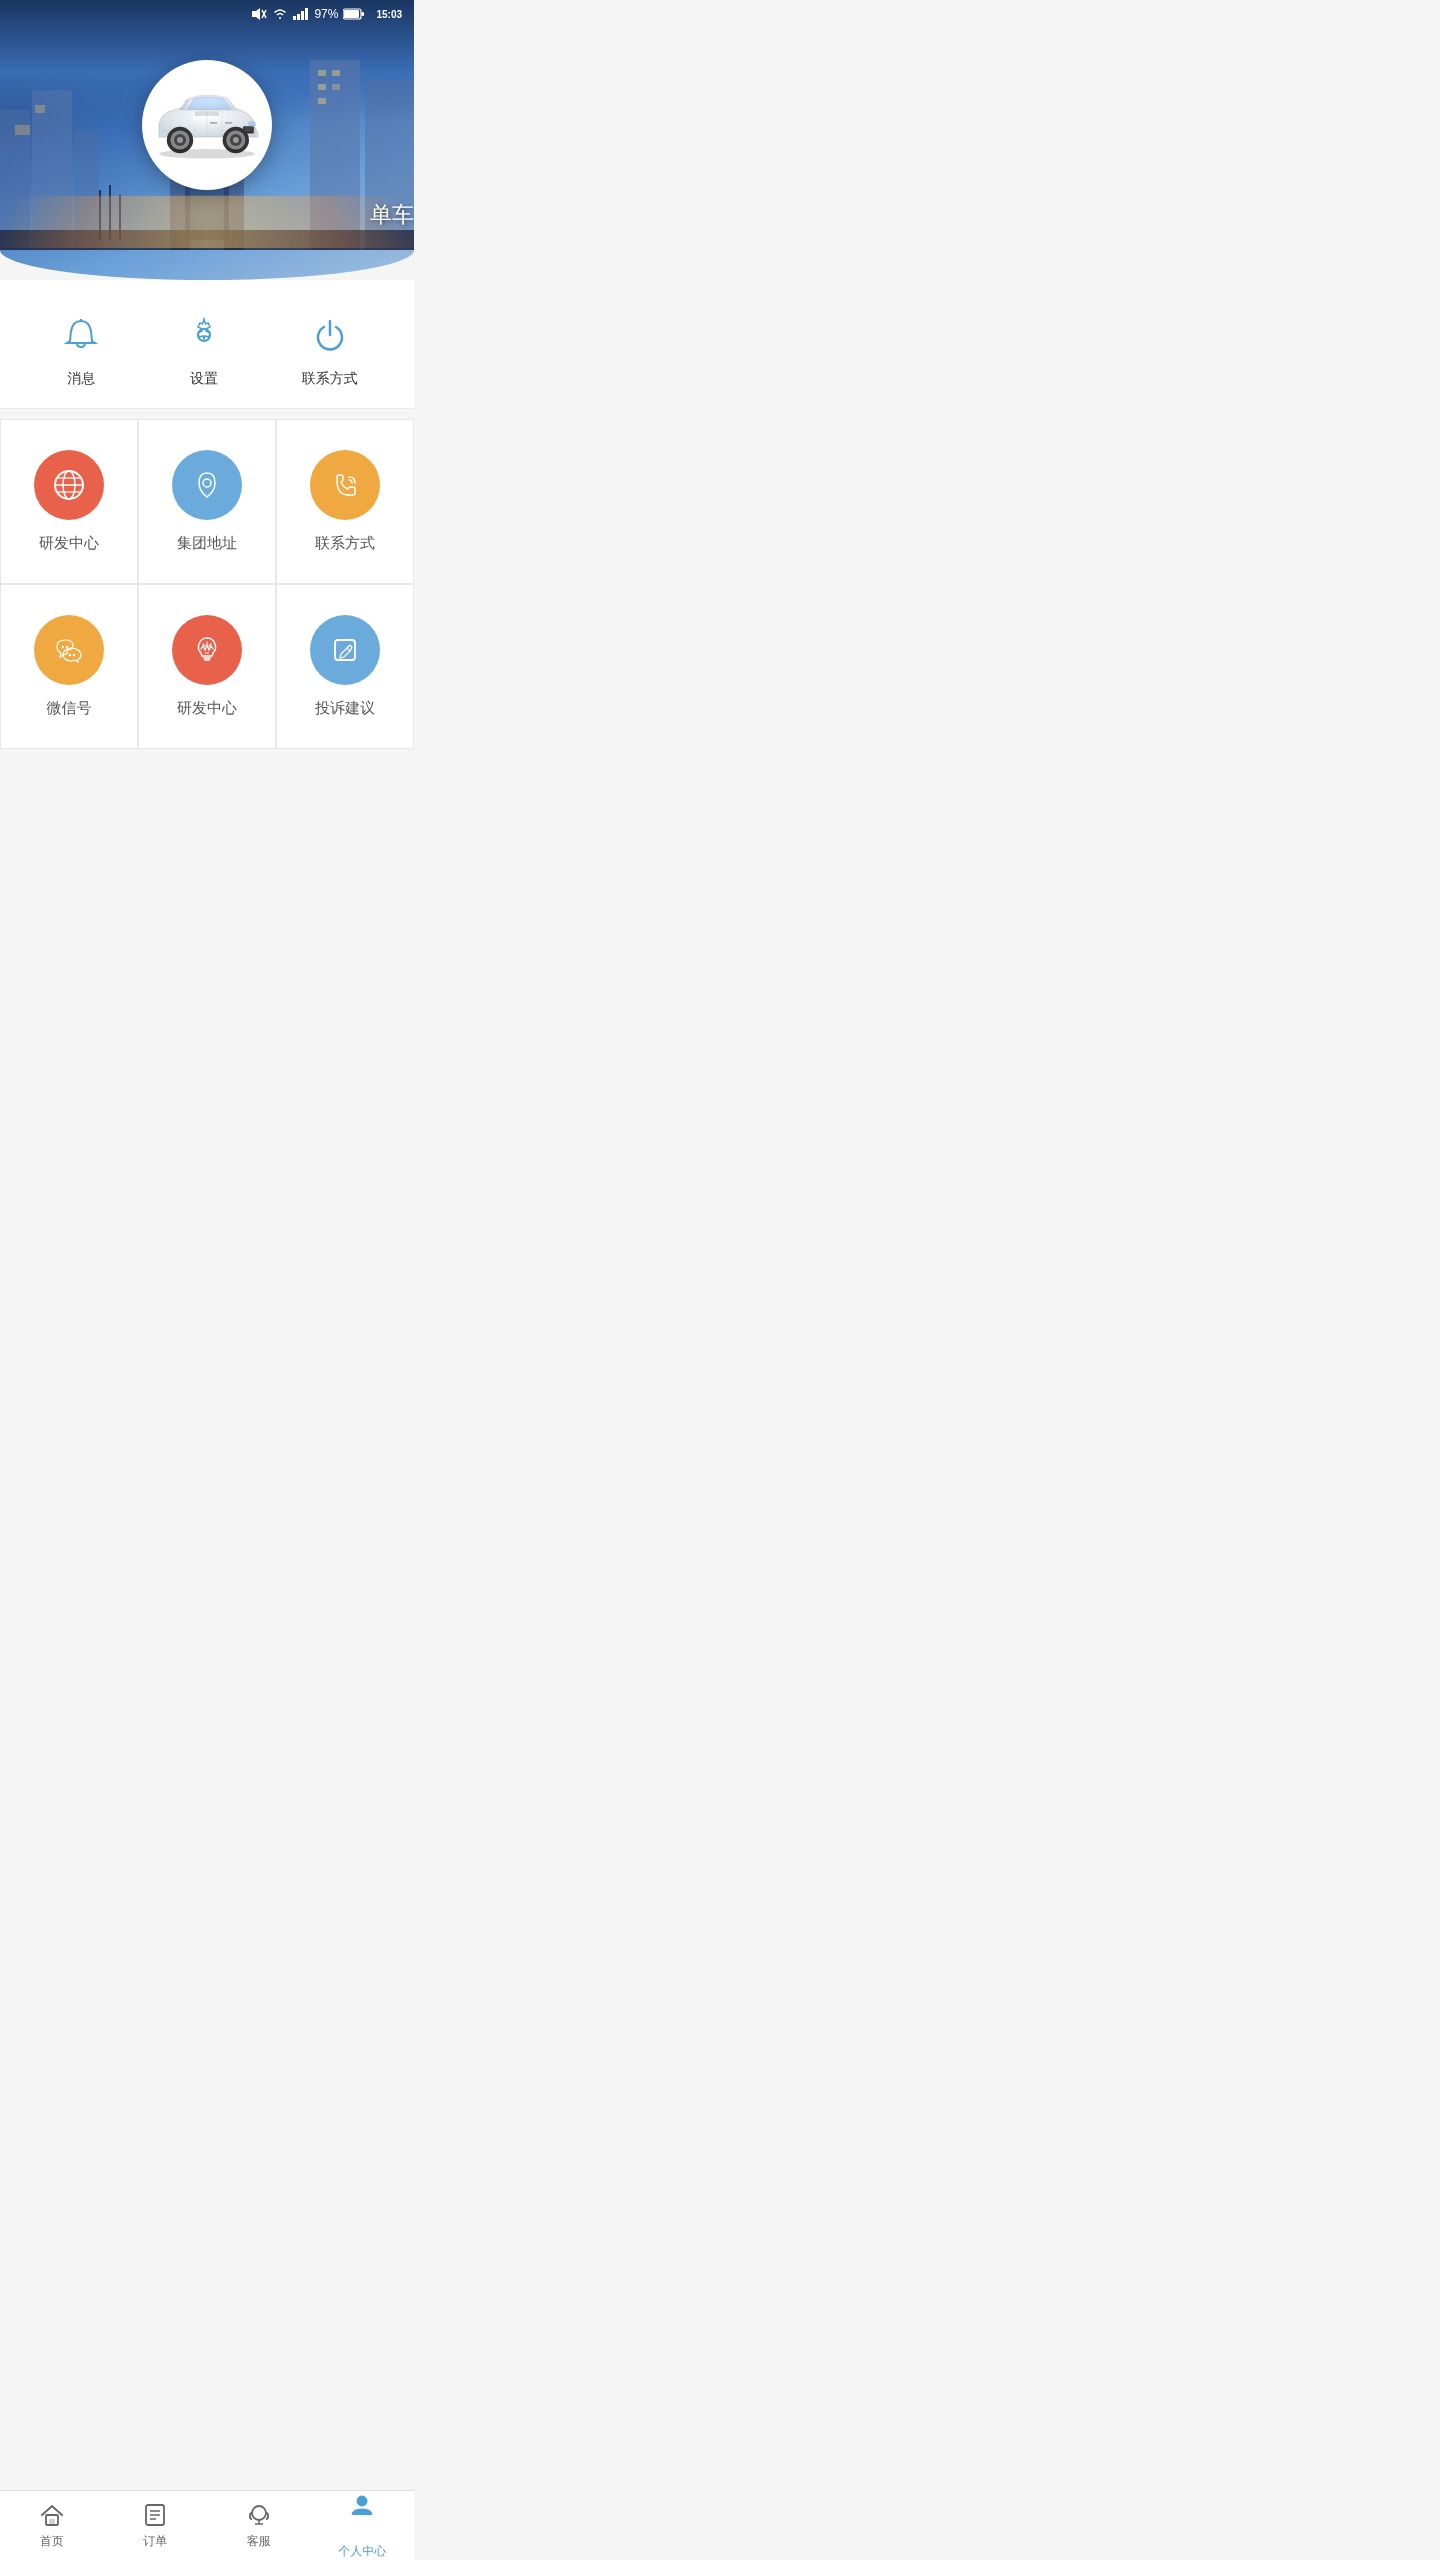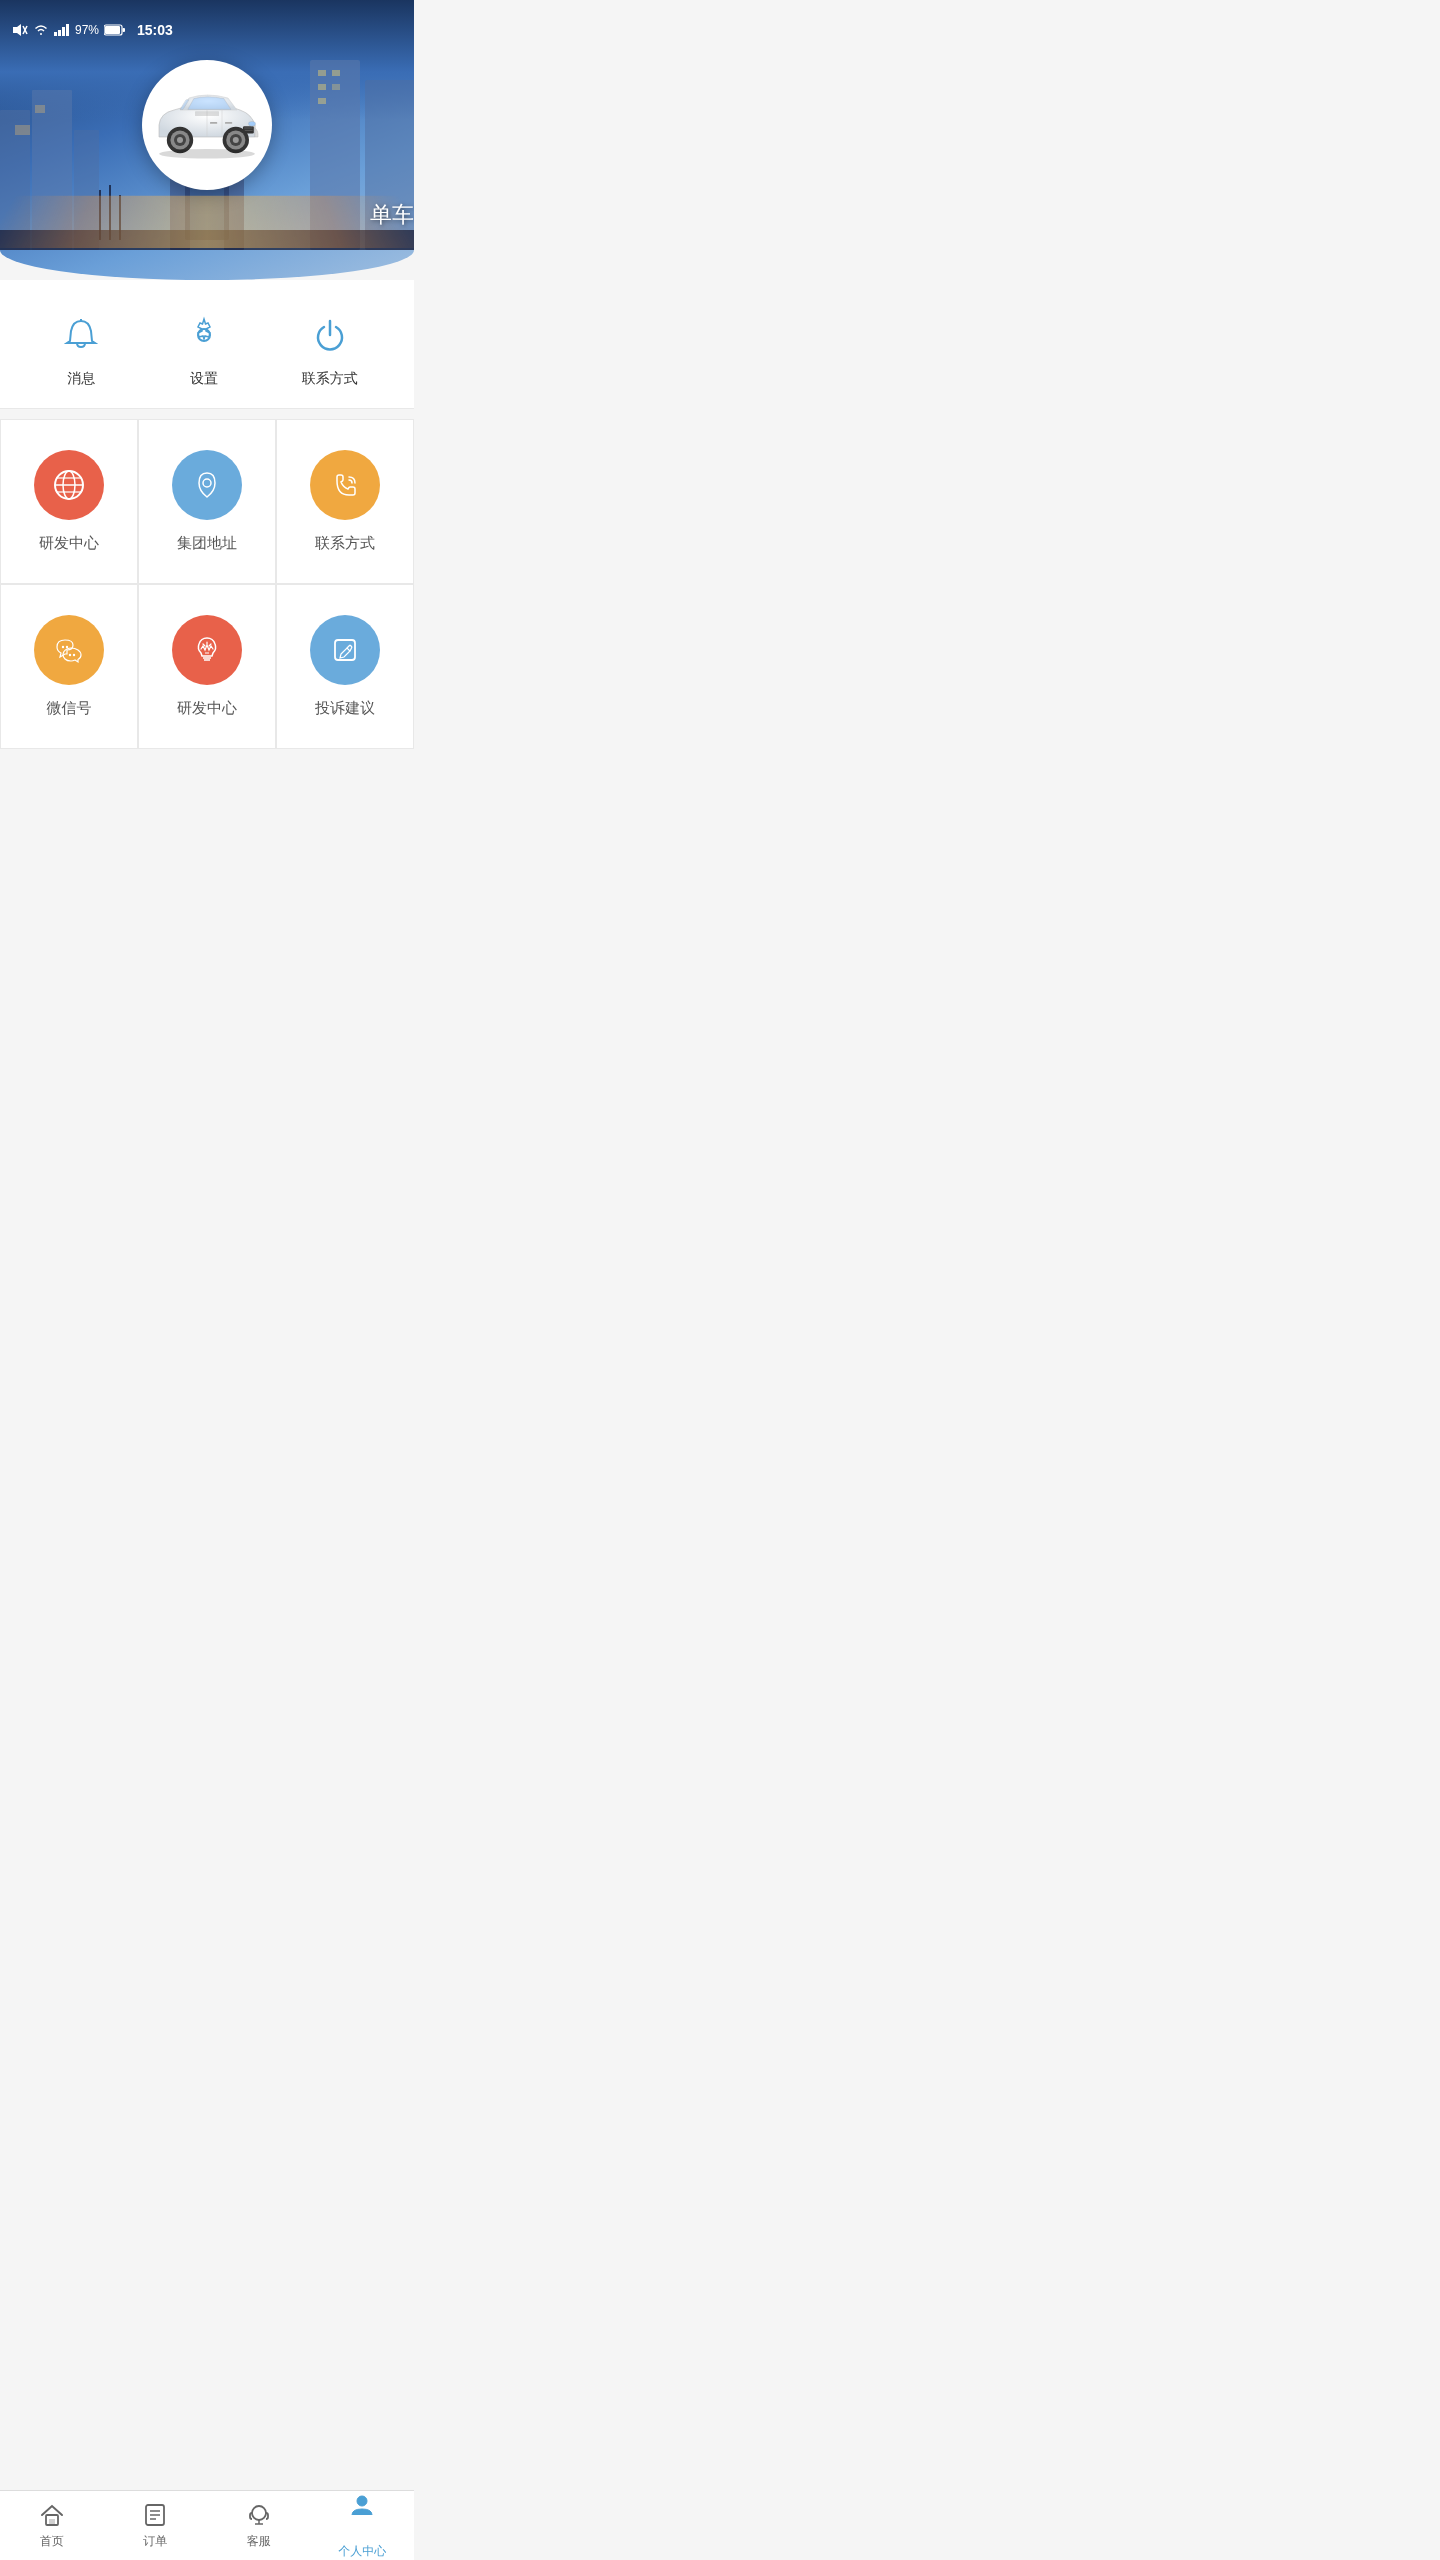--- a/index.html
+++ b/index.html
@@ -10,40 +10,41 @@
       min-height: 736px;
       font-family: -apple-system, "PingFang SC", "Microsoft YaHei", sans-serif;
       background: #f5f5f5;
       overflow-x: hidden;
       position: relative;
     }
 
     
     .status-bar {
       position: absolute;
-      top: 16px;
+      top: 0;
       left: 0;
       right: 0;
       height: 28px;
       display: flex;
       align-items: center;
+      justify-content: flex-end;
       padding: 0 12px;
       z-index: 100;
       gap: 4px;
     }
     .status-bar-icons {
       display: flex;
       align-items: center;
       gap: 5px;
       color: white;
       font-size: 12px;
     }
     .status-time {
       color: white;
-      font-size: 14px;
+      font-size: 10px;
       font-weight: 600;
       margin-left: 6px;
     }
 
     
     .hero-section {
       position: relative;
       width: 100%;
       height: 280px;
       background: linear-gradient(160deg, #1a3a6b 0%, #3a6db5 40%, #6a9fd8 70%, #a0bfe0 100%);

